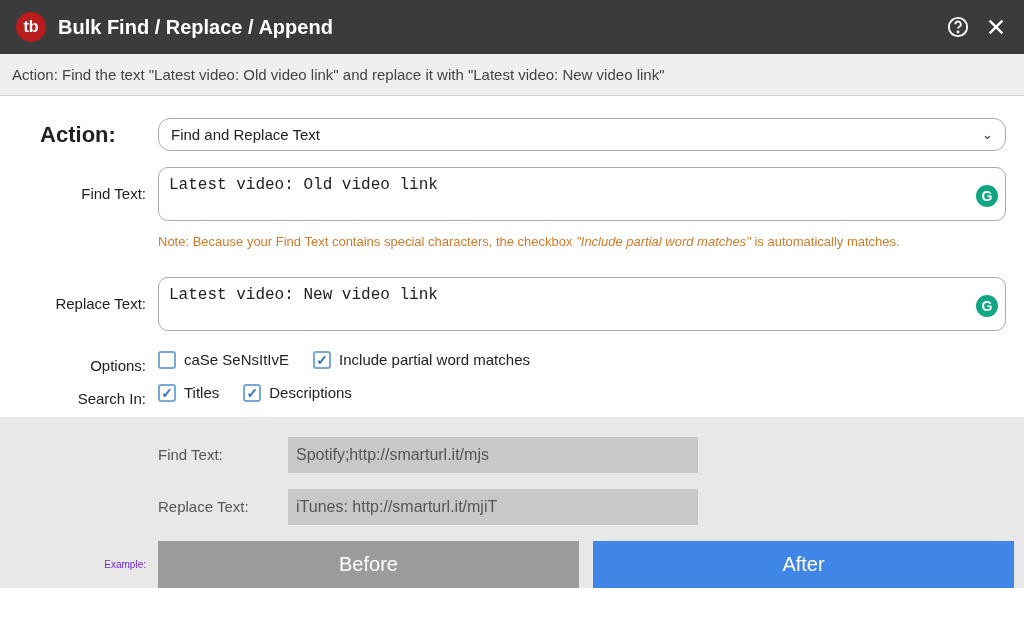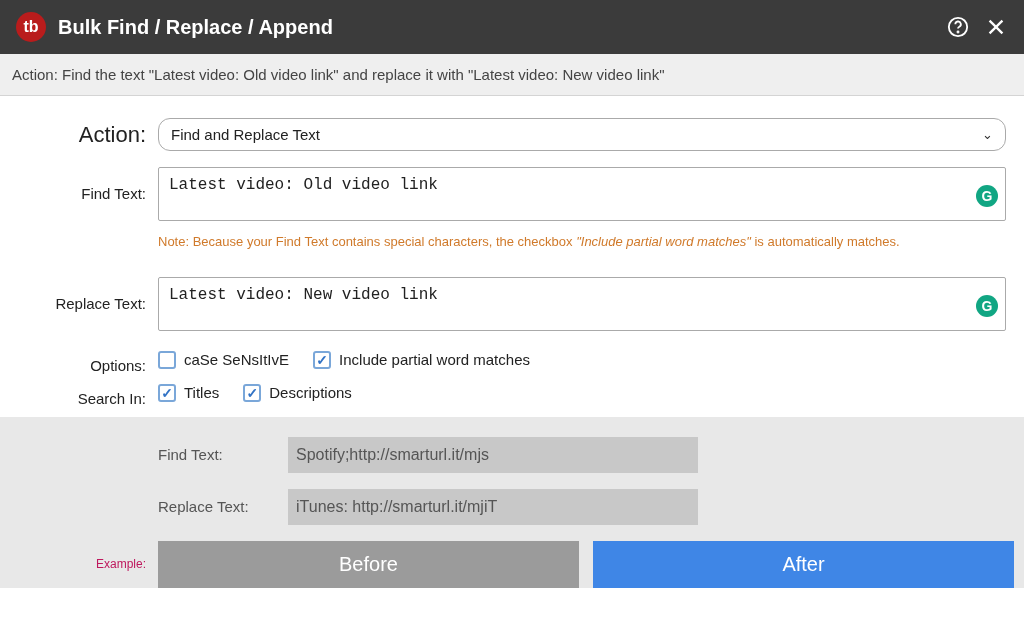--- a/index.html
+++ b/index.html
@@ -54,22 +54,23 @@
   .label-col {
     width: 148px;
     text-align: right;
     padding-right: 12px;
     padding-top: 6px;
     font-size: 15px;
     color: #222;
   }
   .label-col.big {
     font-size: 22px;
-    font-weight: 400;
+    font-weight: 700;
     padding-top: 4px;
+    text-align: center;
   }
   .field-col { flex: 1; padding-right: 8px; }
 
   .select {
     width: 100%;
     border: 1px solid #aaa;
     border-radius: 12px;
     padding: 7px 12px;
     font-size: 15px;
     background: #fff;
@@ -81,21 +82,21 @@
   .chevron { font-size: 13px; color:#333; }
 
   .textarea-wrap {
     position: relative;
     width: 100%;
   }
   textarea.ta {
     width: 100%;
     height: 54px;
     border: 1px solid #aaa;
-    border-radius: 2px;
+    border-radius: 10px;
     padding: 8px 36px 8px 10px;
     font-family: "Courier New", monospace;
     font-size: 16px;
     resize: none;
     color: #222;
   }
   .grammarly {
     position: absolute;
     right: 8px;
     top: 50%;
@@ -140,22 +141,22 @@
   }
   .ex-row {
     display: flex;
     align-items: center;
     margin-bottom: 16px;
   }
   .ex-label-col {
     width: 148px;
     text-align: right;
     padding-right: 12px;
-    font-size: 12px;
-    color: #be185d;
+    font-size: 10px;
+    color: #6d28d9;
   }
   .ex-sub-label {
     width: 130px;
     font-size: 15px;
     color: #555;
   }
   .ex-value {
     background: #c8c8c8;
     padding: 9px 8px;
     font-size: 16px;

